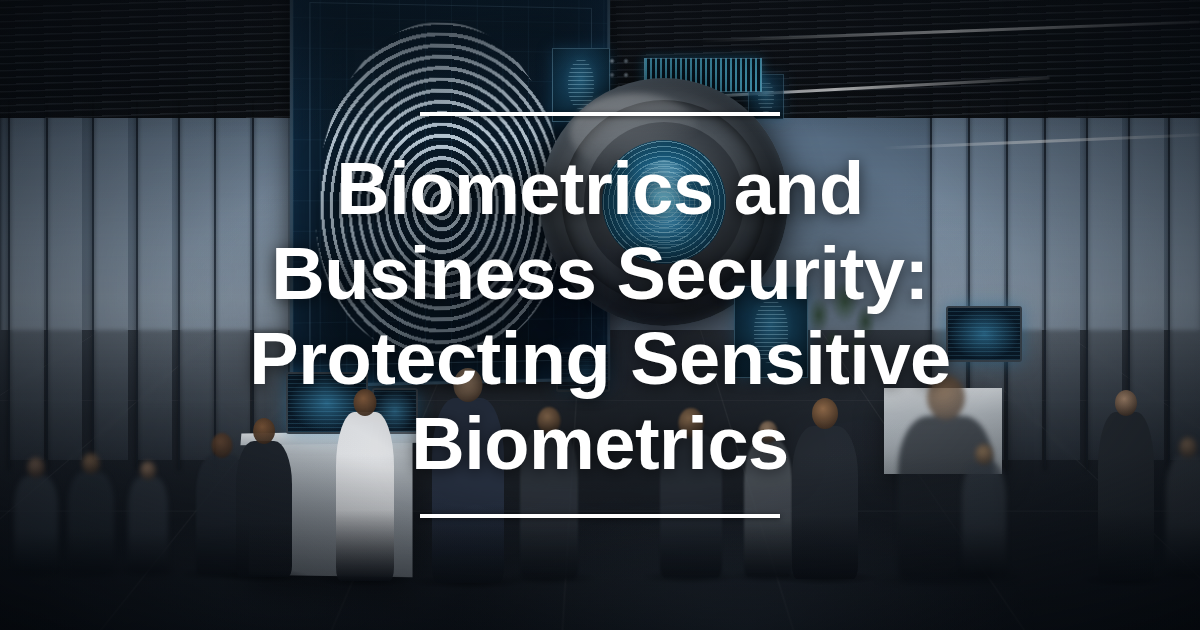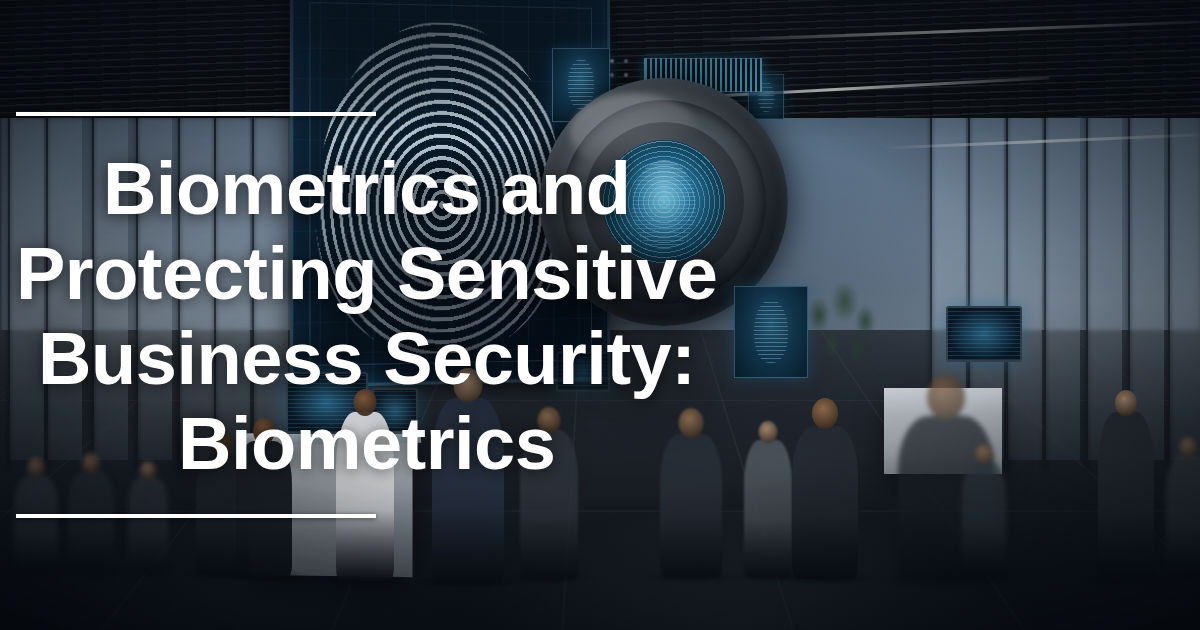--- a/index.html
+++ b/index.html
@@ -290,23 +290,22 @@
   }
   .titlescrim{
     position:absolute; left:0; top:96px; width:1200px; height:430px;
     background:radial-gradient(ellipse 560px 230px at 50% 50%, rgba(6,12,20,.42), rgba(0,0,0,0) 78%);
   }
 
   
   .title-wrap{
     position:absolute; inset:0;
     display:flex; flex-direction:column;
-    align-items:flex-start; justify-content:center;
+    align-items:center; justify-content:center;
     z-index:40;
-    margin-left:16px;
   }
   .rule{
     width:360px; height:4px; background:#ffffff; flex:0 0 auto;
     box-shadow:0 1px 5px rgba(0,0,0,.55);
   }
   .rule-top{ margin-bottom:30px; }
   .rule-bot{ margin-top:28px; }
   .headline{
     color:#ffffff;
     font-family:"Liberation Sans", sans-serif;
@@ -491,20 +490,20 @@
       </div>
     </div>
 
   <div class="layer titlescrim"></div>
   <div class="layer vignette"></div>
 
   <div class="title-wrap">
     <div class="rule rule-top"></div>
     <h1 class="headline" id="headline">
         <span class="ln">Biometrics and</span>
+        <span class="ln">Business Security:</span>
         <span class="ln">Protecting Sensitive</span>
-        <span class="ln">Business Security:</span>
         <span class="ln">Biometrics</span>
       </h1>
     <div class="rule rule-bot"></div>
   </div>
 
 </div>
 
 </body></html>

